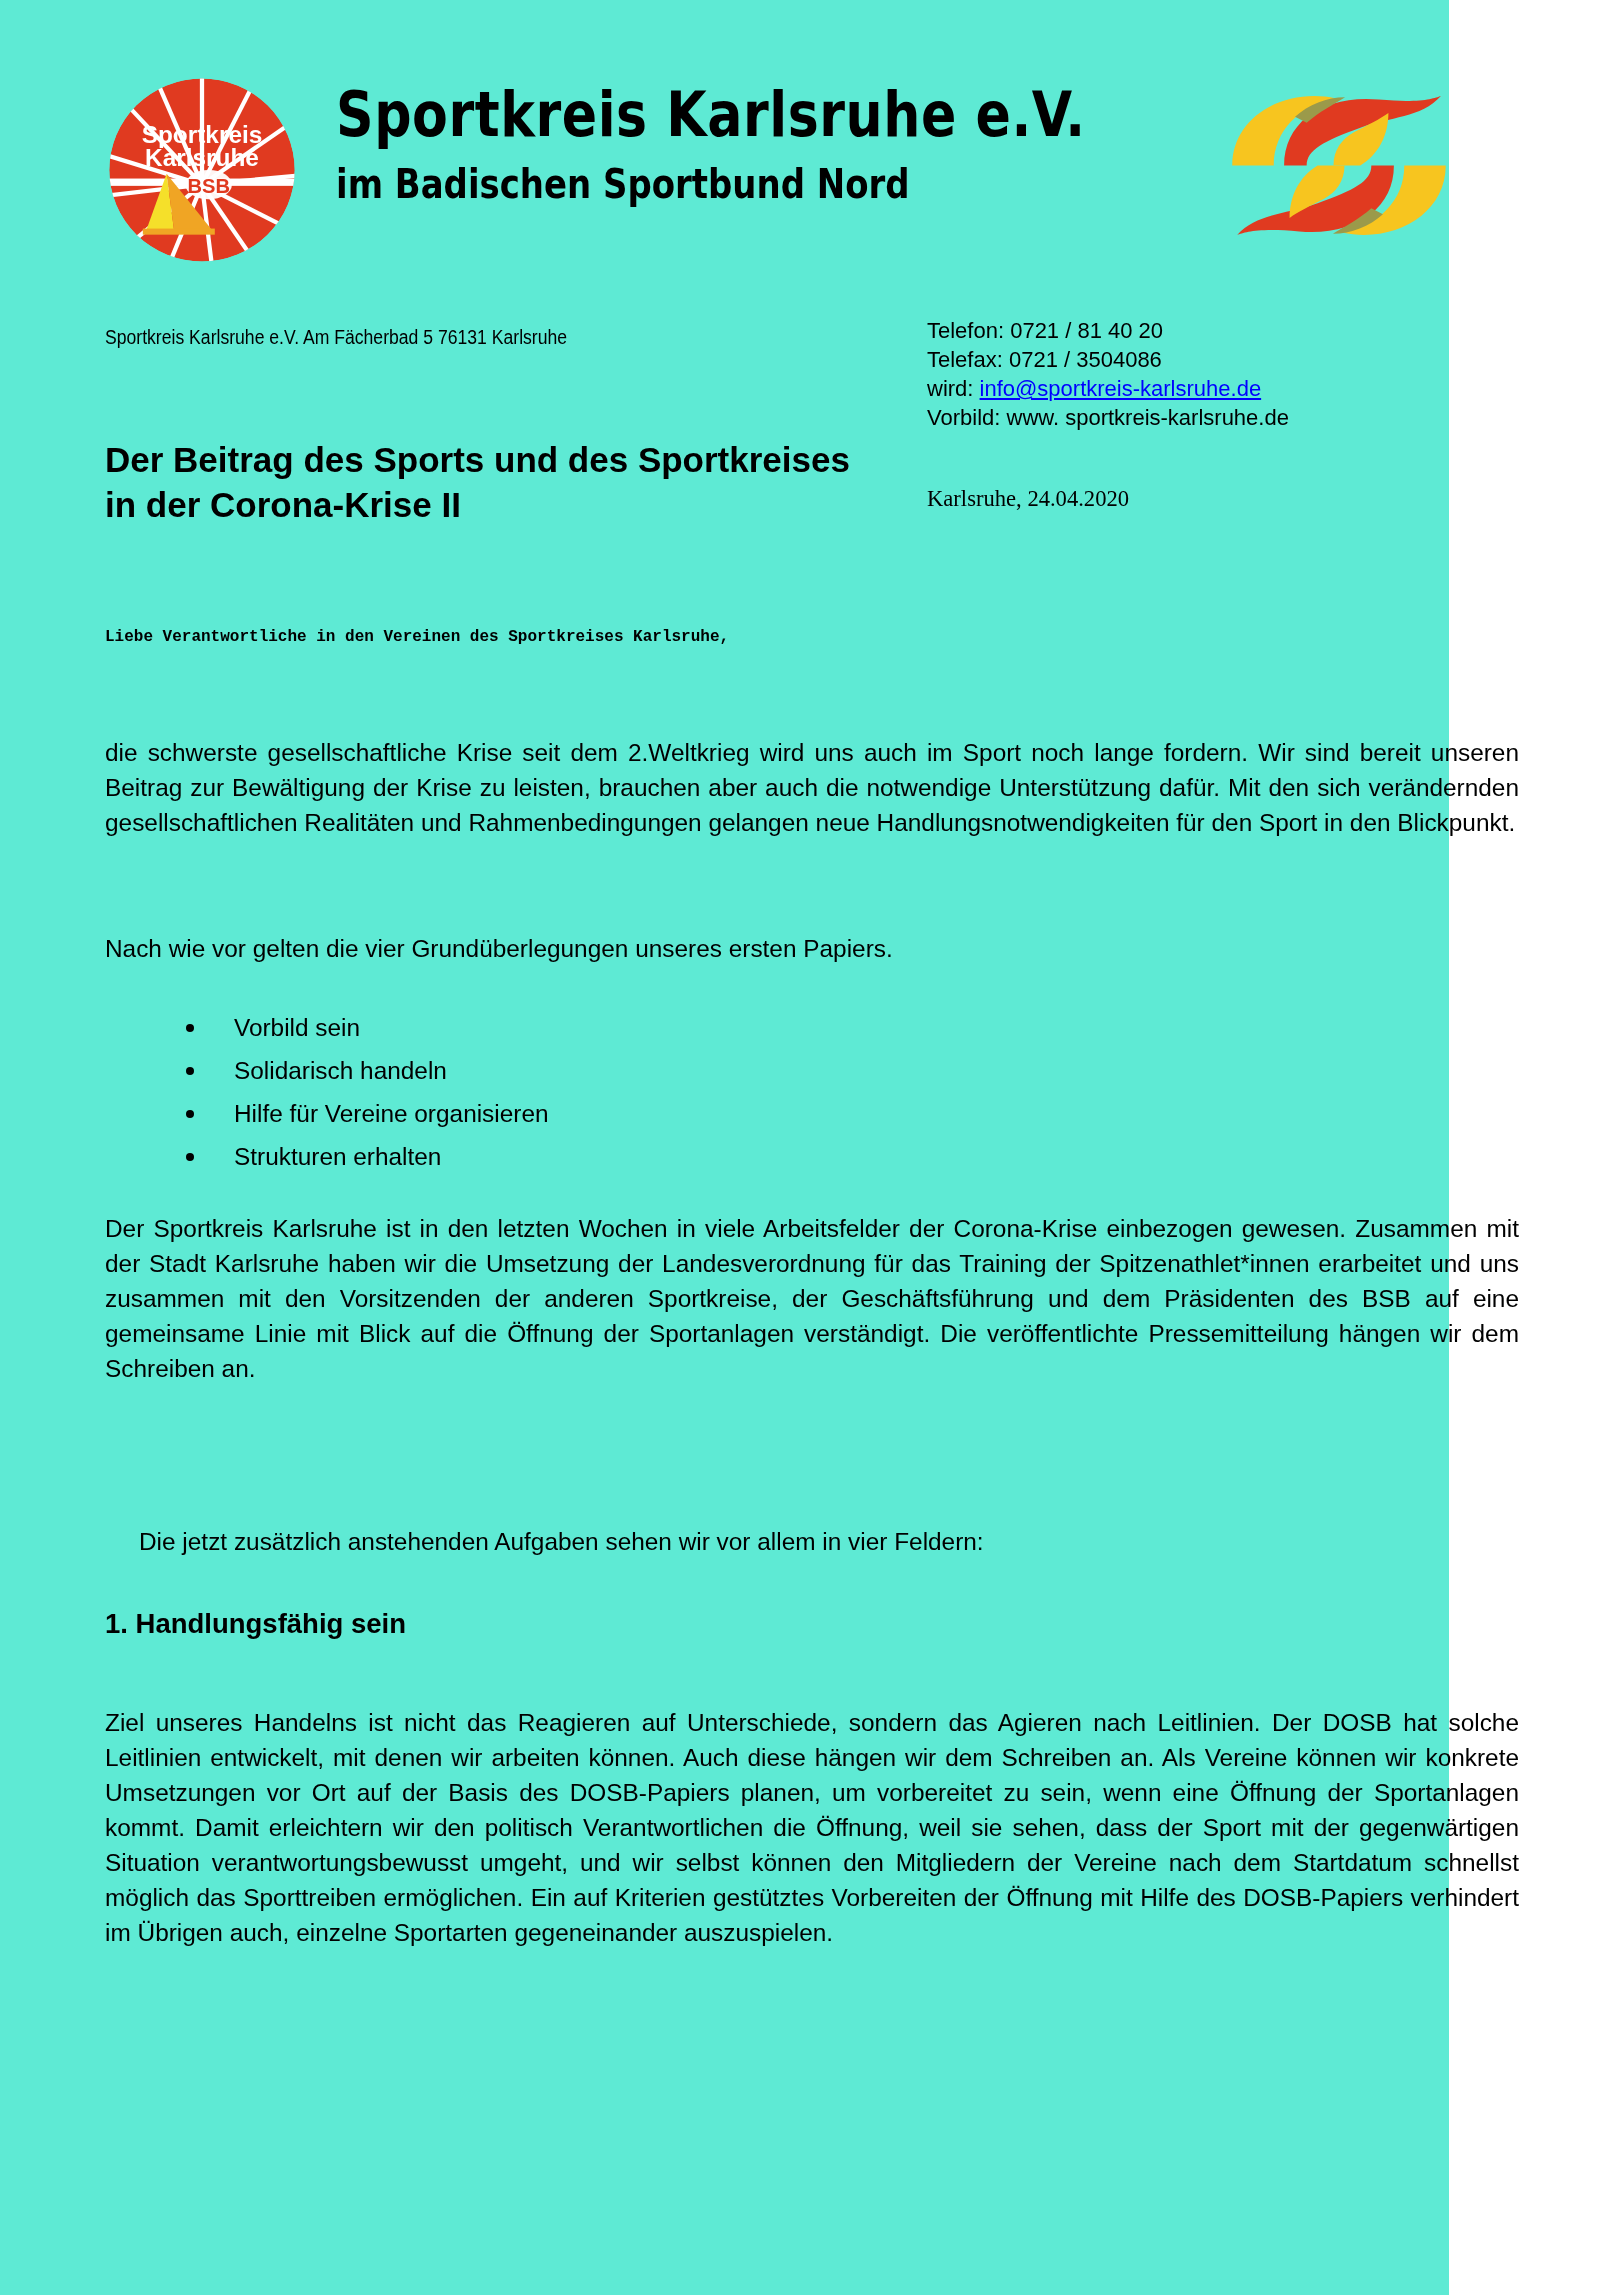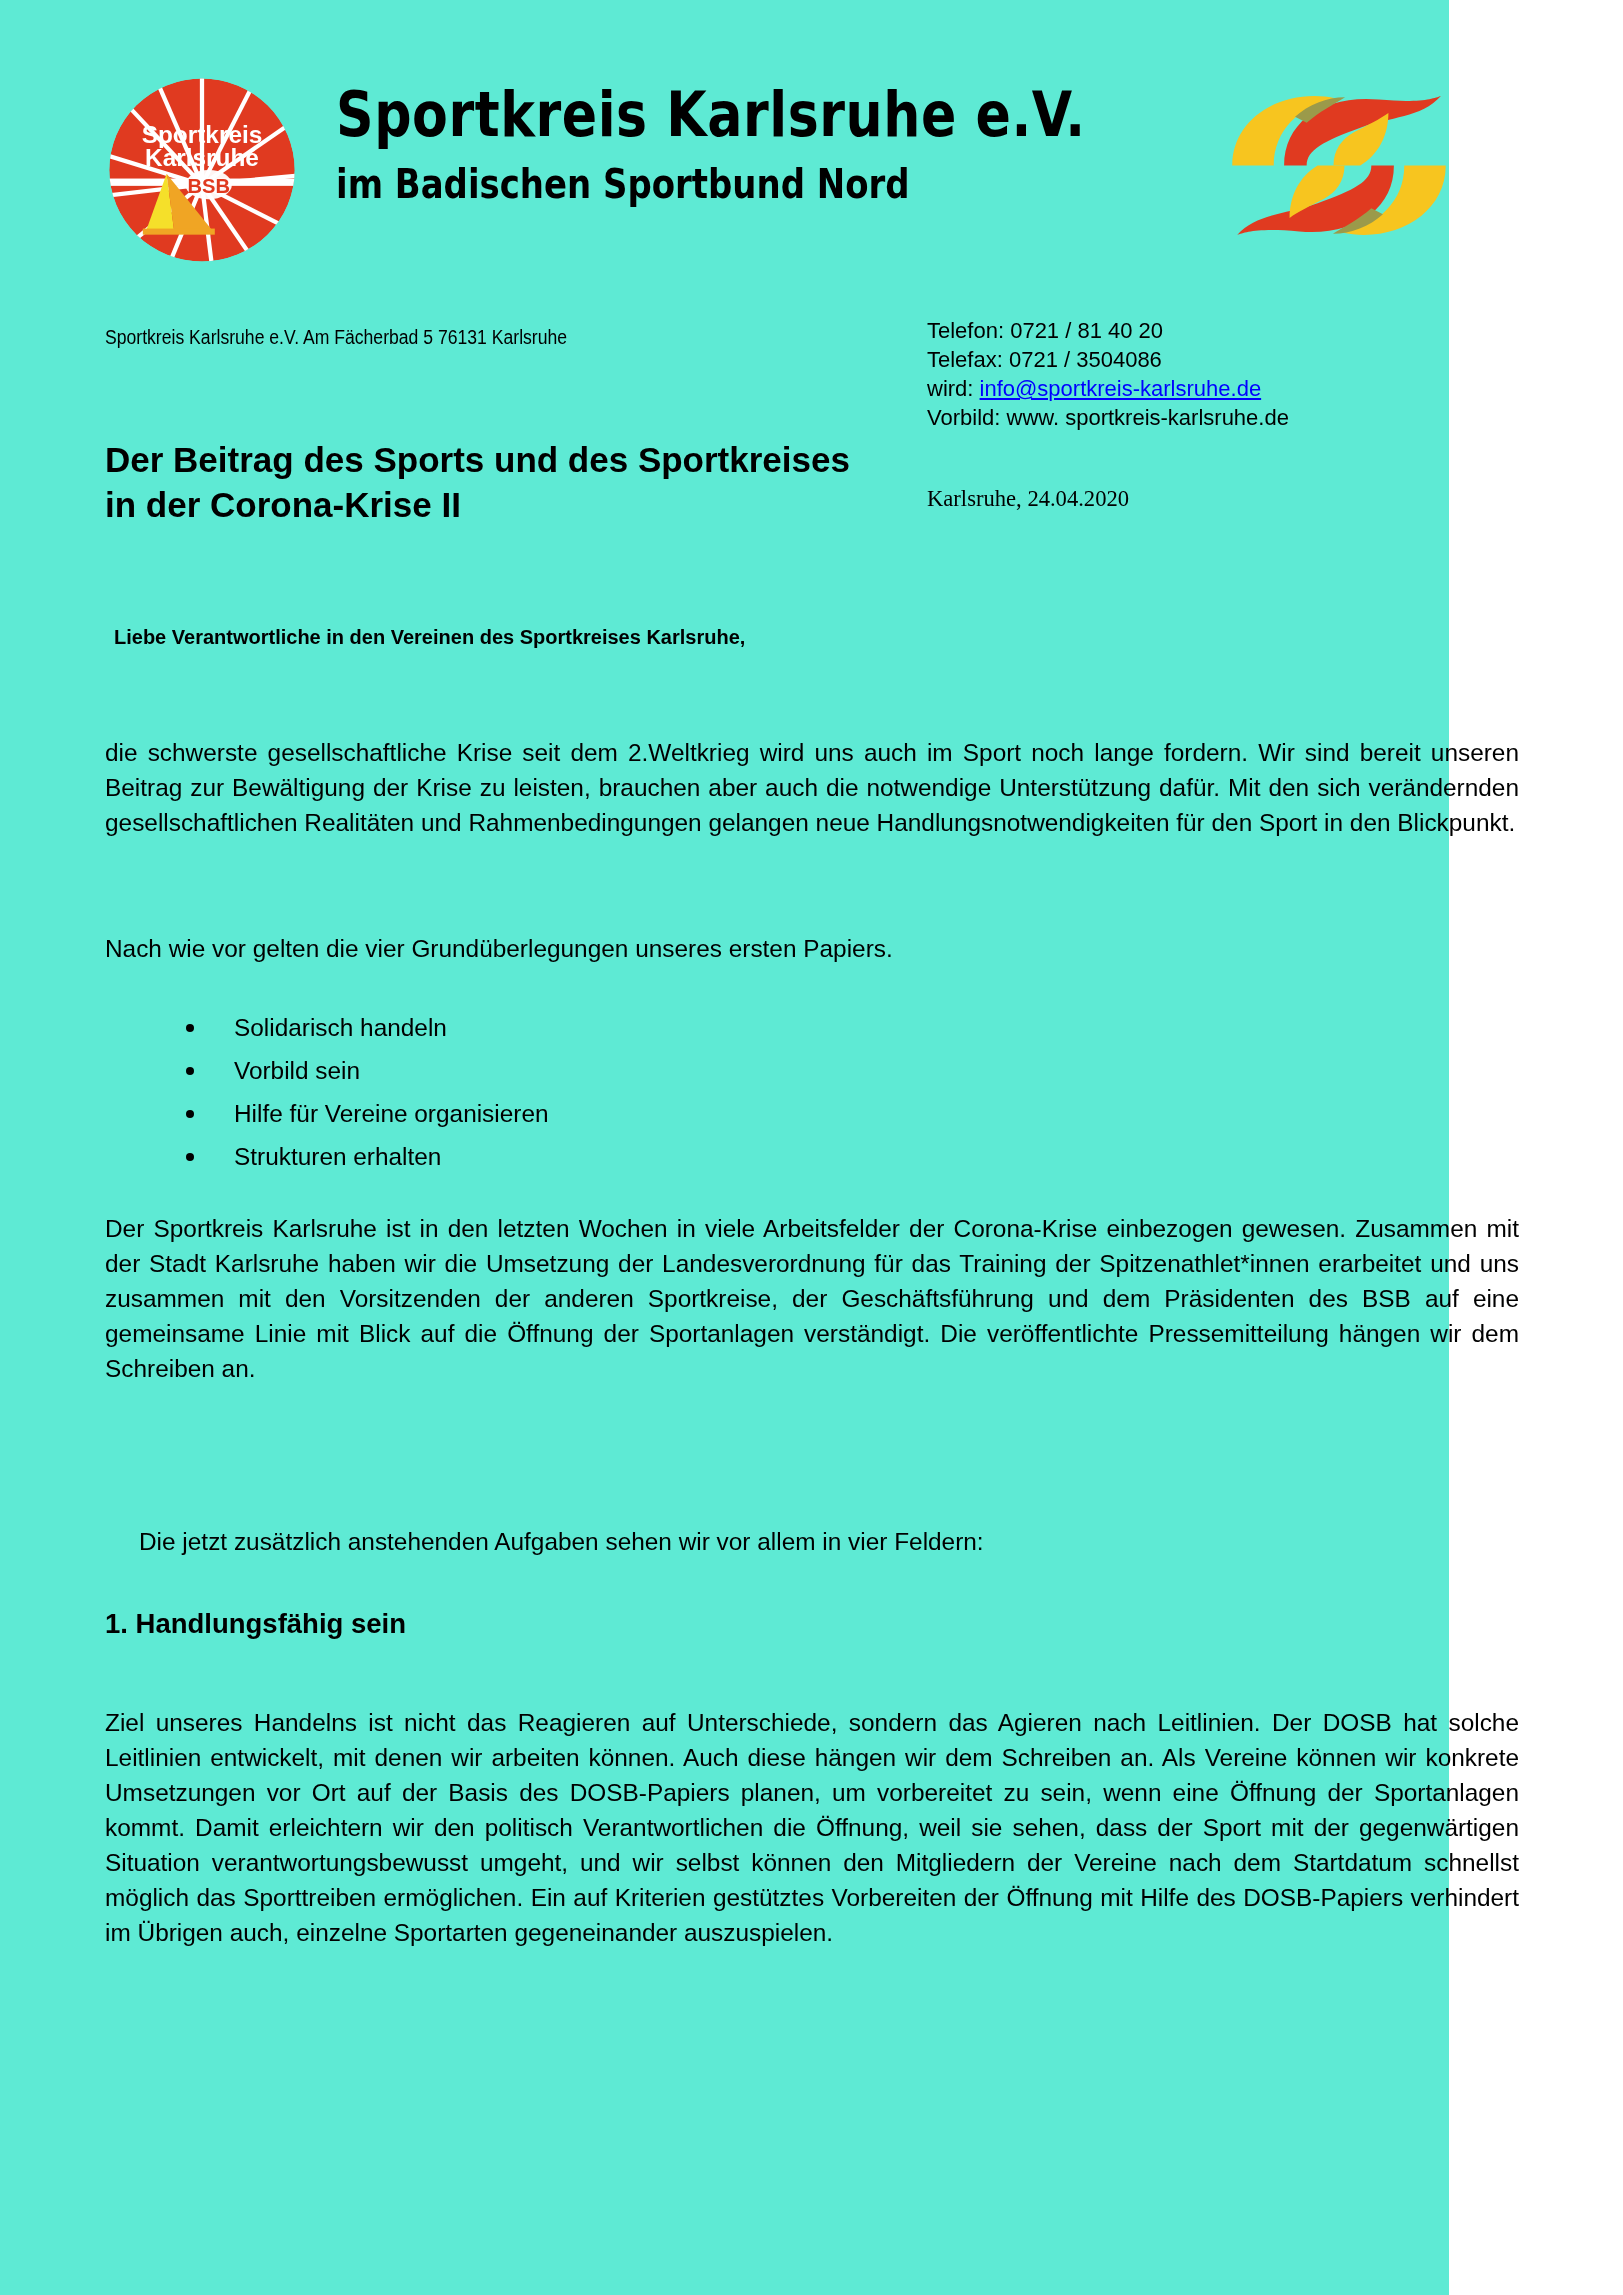--- a/index.html
+++ b/index.html
@@ -125,25 +125,25 @@
     font-family: Liberation Serif, serif;
     font-size: 22.6px;
     line-height: 28px;
     white-space: nowrap;
     margin-top: 9px;
   }
 
   
   .salutation {
     position: absolute;
-    left: 114px;
+    left: 105px;
     top: 621px;
-    font-family: Liberation Sans, sans-serif;
-    font-weight: 700;
-    font-size: 20px;
+    font-family: Liberation Mono, monospace;
+    font-weight: 700;
+    font-size: 16px;
     line-height: 32px;
     white-space: nowrap;
   }
 
   .body-col {
     position: absolute;
     left: 105px;
     width: 1414px;
     font-family: "Liberation Sans Narrow", "Liberation Sans", sans-serif;
     font-size: 24.4px;
@@ -279,22 +279,22 @@
   <div class="doc-date">Karlsruhe, 24.04.2020</div>
 
   <div class="salutation">Liebe Verantwortliche in den Vereinen des Sportkreises Karlsruhe,</div>
 
   <div class="body-col p-justify para-1">die schwerste gesellschaftliche Krise seit dem 2.Weltkrieg wird uns auch im Sport noch lange fordern. Wir sind bereit unseren Beitrag zur Bewältigung der Krise zu leisten, brauchen aber auch die notwendige Unterstützung dafür. Mit den sich verändernden gesellschaftlichen Realitäten und Rahmenbedingungen gelangen neue Handlungsnotwendigkeiten für den Sport in den Blickpunkt.</div>
 
   <div class="body-col p-left para-2">Nach wie vor gelten die vier Grundüberlegungen unseres ersten Papiers.</div>
 
   <div class="body-col bullets">
     <ul class="bullet-list">
+      <li><span>Vorbild sein</span></li>
       <li><span>Solidarisch handeln</span></li>
-      <li><span>Vorbild sein</span></li>
       <li><span>Hilfe für Vereine organisieren</span></li>
       <li><span>Strukturen erhalten</span></li>
     </ul>
   </div>
 
   <div class="body-col p-justify para-3">Der Sportkreis Karlsruhe ist in den letzten Wochen in viele Arbeitsfelder der Corona-Krise einbezogen gewesen. Zusammen mit der Stadt Karlsruhe haben wir die Umsetzung der Landesverordnung für das Training der Spitzenathlet*innen erarbeitet und uns zusammen mit den Vorsitzenden der anderen Sportkreise, der Geschäftsführung und dem Präsidenten des BSB auf eine gemeinsame Linie mit Blick auf die Öffnung der Sportanlagen verständigt. Die veröffentlichte Pressemitteilung hängen wir dem Schreiben an.</div>
 
   <div class="body-col p-left para-4">Die jetzt zusätzlich anstehenden Aufgaben sehen wir vor allem in vier Feldern:</div>
 
   <div class="body-col heading-1">1. Handlungsfähig sein</div>

